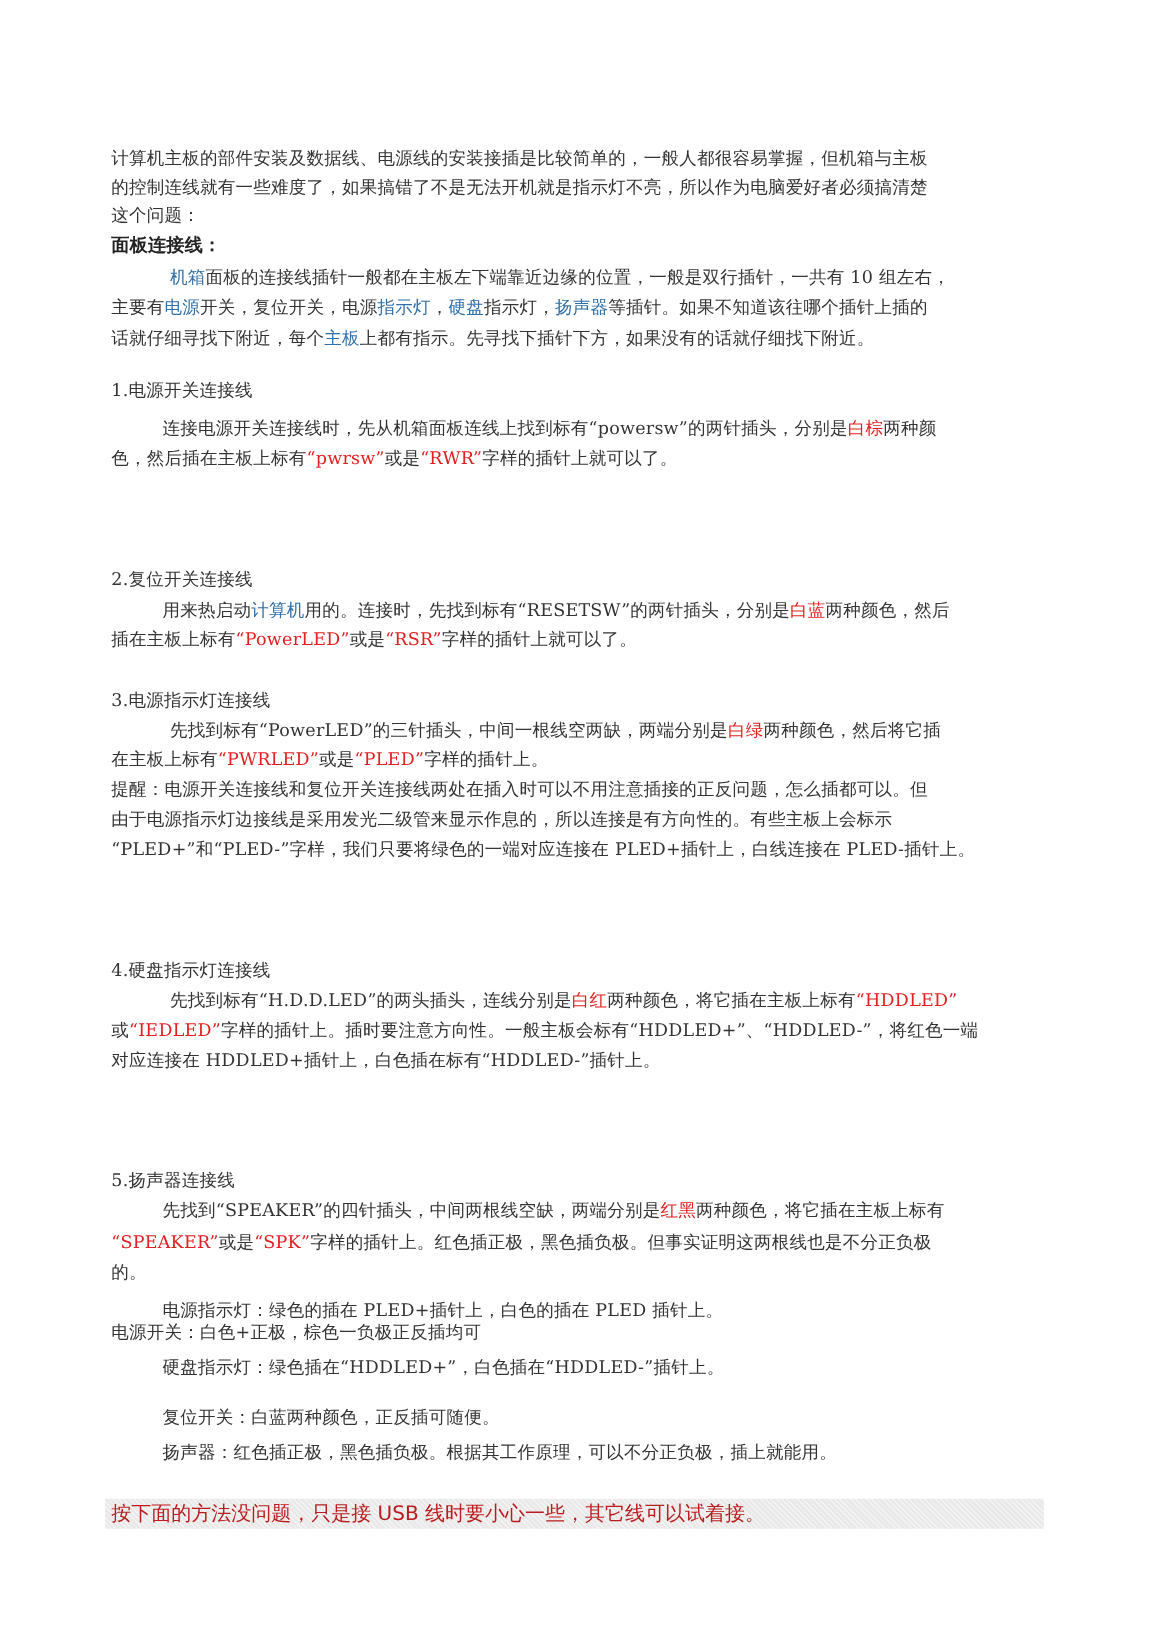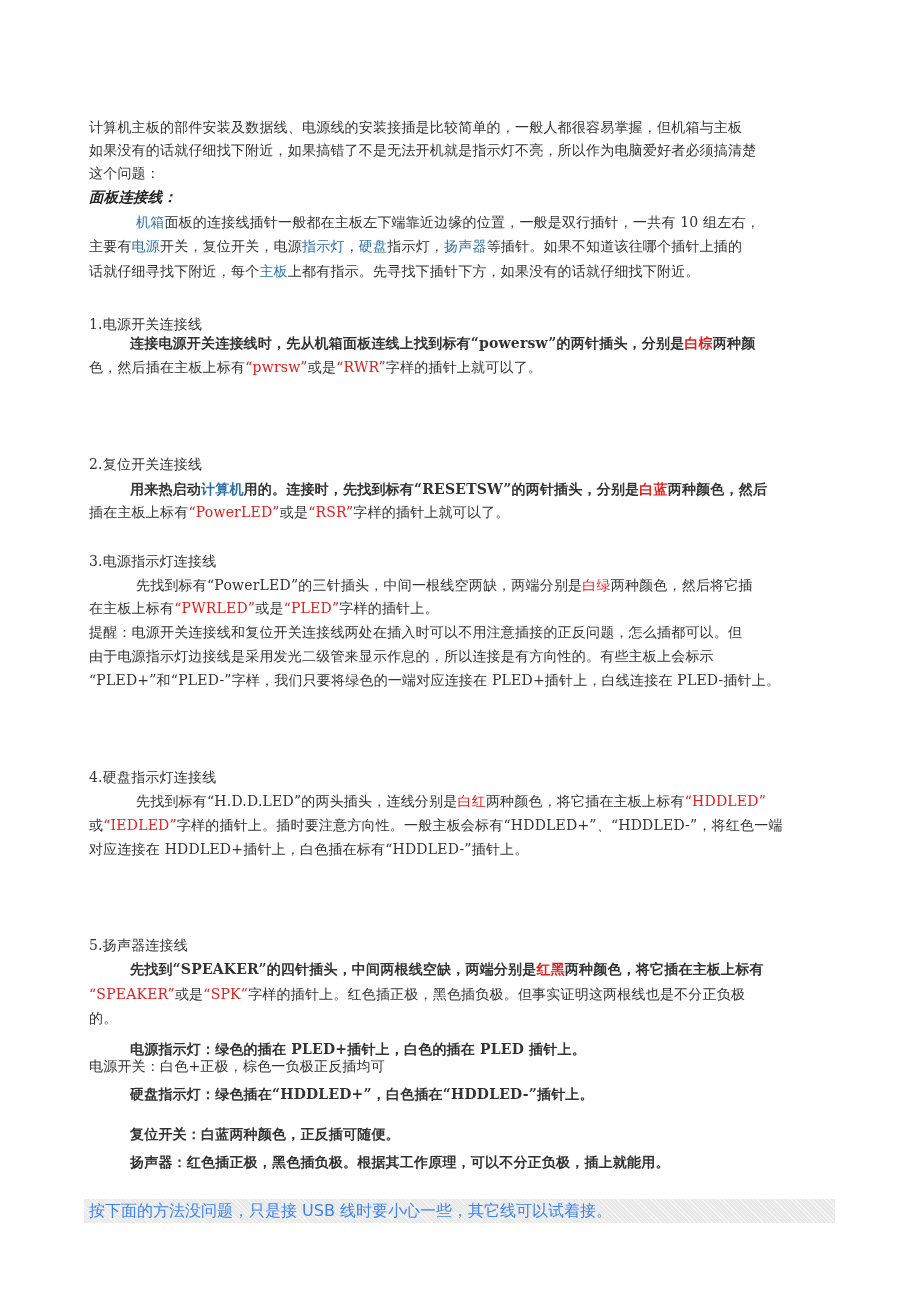--- a/index.html
+++ b/index.html
@@ -1,48 +1,48 @@
 <!DOCTYPE html>
 <html><head>
 <meta charset="utf-8">
 <style>
   html, body { margin: 0; padding: 0; background: #ffffff; }
   body { width: 920px; height: 1302px; position: relative; overflow: hidden;
          font-family: "DejaVu Serif", "Liberation Serif", serif; color: #333333; }
   .line { position: absolute; left: 89px; font-size: 14px; line-height: 20px; white-space: nowrap; letter-spacing: 0.2px; }
-  .ind2 { left: 130px; font-weight: bold; }
+  .ind2 { left: 130px; }
   .ind3 { left: 136px; }
-  .bold { font-family: "DejaVu Sans", "Liberation Sans", sans-serif; font-weight: bold; color: #222; font-size: 14.5px; font-style: italic; }
+  .bold { font-family: "DejaVu Sans", "Liberation Sans", sans-serif; font-weight: bold; color: #222; font-size: 14.5px; }
   .blue { color: #2f6fa8; text-align: center; }
   .red { color: #e02020; }
   .hl { position: absolute; left: 84px; top: 1199px; width: 751px; height: 24px;
         background-color: #e9e9e9;
         background-image: repeating-linear-gradient(45deg, rgba(255,255,255,0.5) 0 1px, transparent 1px 3px);
         }
-  .hltext { position: absolute; left: 89px; top: 1200px; font-family: "DejaVu Sans", "Liberation Sans", sans-serif; font-size: 16px; line-height: 22px; color: #3b82f6; white-space: nowrap; }
+  .hltext { position: absolute; left: 89px; top: 1200px; font-family: "DejaVu Sans", "Liberation Sans", sans-serif; font-size: 16px; line-height: 22px; color: #b91c1c; white-space: nowrap; }
 </style>
 </head>
 <body>
 
 <div class="line" style="top:117px">计算机主板的部件安装及数据线、电源线的安装接插是比较简单的，一般人都很容易掌握，但机箱与主板</div>
-<div class="line" style="top:140px">如果没有的话就仔细找下附近，如果搞错了不是无法开机就是指示灯不亮，所以作为电脑爱好者必须搞清楚</div>
+<div class="line" style="top:140px">的控制连线就有一些难度了，如果搞错了不是无法开机就是指示灯不亮，所以作为电脑爱好者必须搞清楚</div>
 <div class="line" style="top:163px">这个问题：</div>
 <div class="line bold" style="top:187px">面板连接线：</div>
 
 <div class="line ind3" style="top:212px">
   <span class="blue">机箱</span><span>面板的连接线插针一般都在主板左下端靠近边缘的位置，一般是双行插针，一共有 10 组左右，</span>
 </div>
 <div class="line" style="top:236px">
   <span>主要有</span><span class="blue">电源</span><span>开关，复位开关，电源</span><span class="blue">指示灯</span><span>，</span><span class="blue">硬盘</span><span>指示灯，</span><span class="blue">扬声器</span><span>等插针。如果不知道该往哪个插针上插的</span>
 </div>
 <div class="line" style="top:261px">
   <span>话就仔细寻找下附近，每个</span><span class="blue">主板</span><span>上都有指示。先寻找下插针下方，如果没有的话就仔细找下附近。</span>
 </div>
 
-<div class="line" style="top:314px">1.电源开关连接线</div>
+<div class="line" style="top:303px">1.电源开关连接线</div>
 <div class="line ind2" style="top:333px">
   <span>连接电源开关连接线时，先从机箱面板连线上找到标有“powersw”的两针插头，分别是</span><span class="red">白棕</span><span>两种颜</span>
 </div>
 <div class="line" style="top:357px">
   <span>色，然后插在主板上标有</span><span class="red">“pwrsw”</span><span>或是</span><span class="red">“RWR”</span><span>字样的插针上就可以了。</span>
 </div>
 
 <div class="line" style="top:454px">2.复位开关连接线</div>
 <div class="line ind2" style="top:479px">
   <span>用来热启动</span><span class="blue">计算机</span><span>用的。连接时，先找到标有“RESETSW”的两针插头，分别是</span><span class="red">白蓝</span><span>两种颜色，然后</span>

